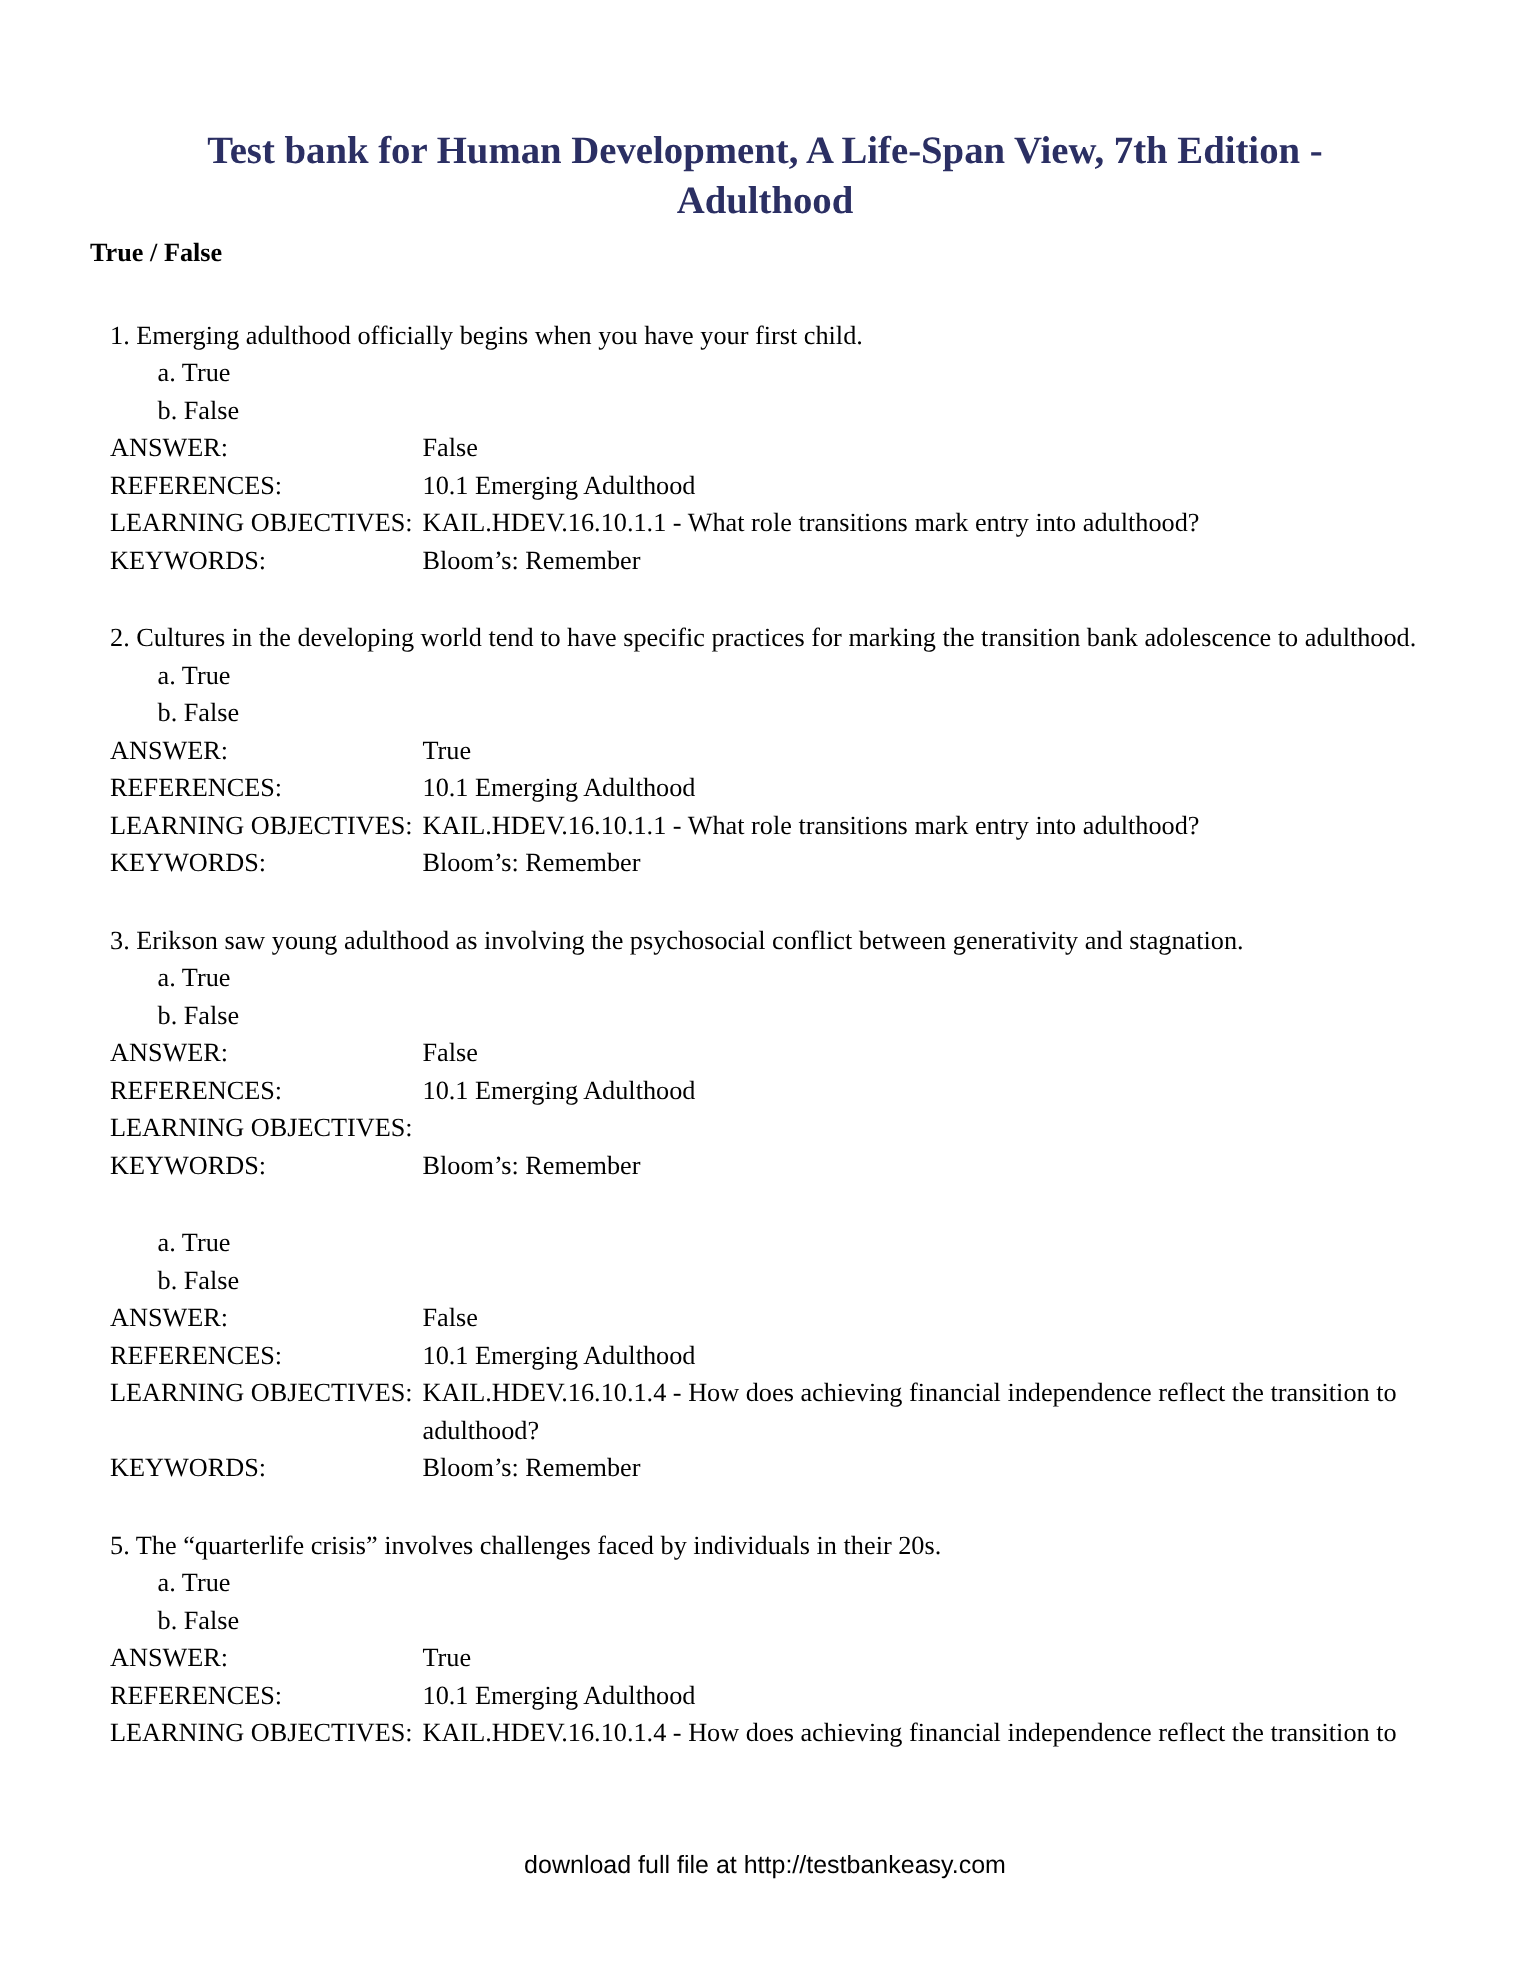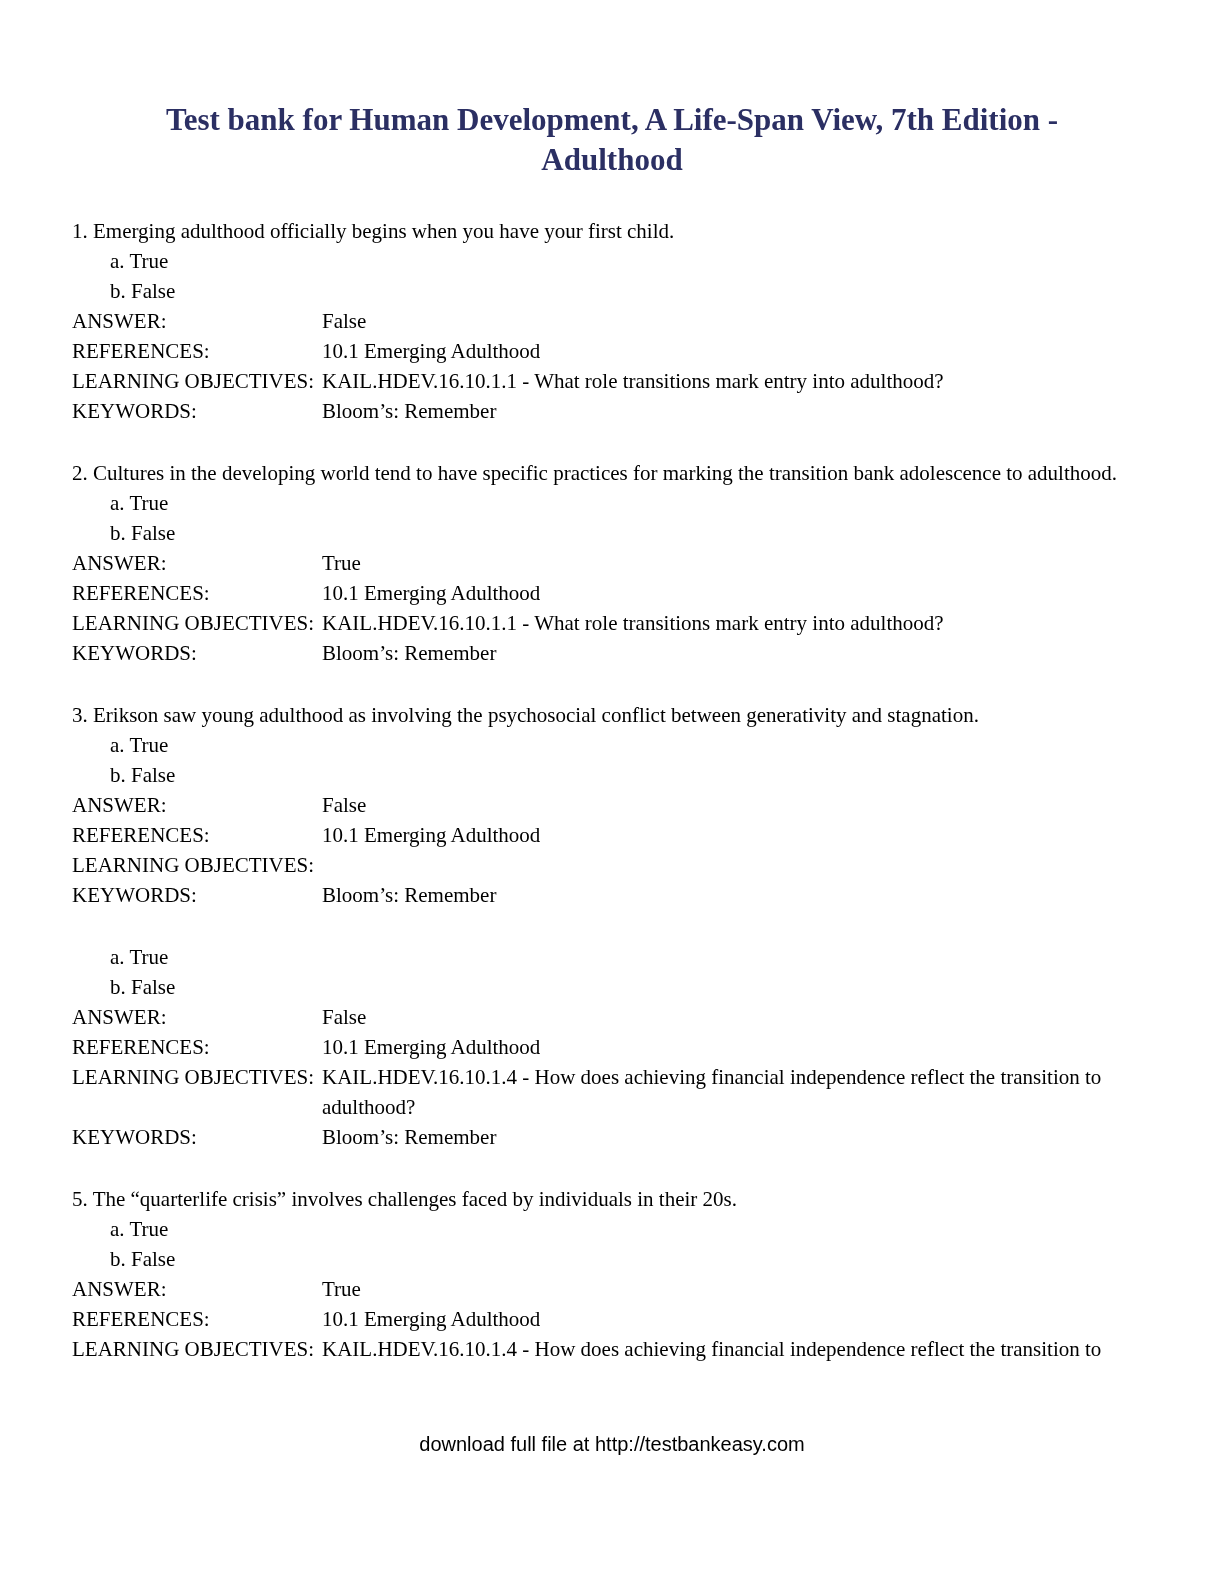--- a/index.html
+++ b/index.html
@@ -24,48 +24,49 @@
     font-weight: bold;
     color: #2b2f63;
     text-align: center;
     margin-bottom: 7px;
   }
   .section-heading {
     font-size: 21px;
     font-weight: bold;
     color: #000000;
   }
-  .question { margin-top: 32px; }
+  .question { margin-top: 32px; margin-left: 16px; }
   .question.first { margin-top: 36px; }
   .q-text { max-width: 1080px; }
   .option { padding-left: 38px; }
   .meta-row { display: flex; align-items: flex-start; }
   .meta-label {
     flex: 0 0 250px;
   }
   .meta-value { flex: 1; }
   .footer {
     position: absolute;
-    top: 1432px;
+    top: 1480px;
     left: 0;
     right: 0;
     text-align: center;
     font-family: "Liberation Sans", sans-serif;
     font-size: 20px;
     line-height: 24px;
     color: #000000;
   }
 </style>
 </head>
 <body>
 
 <div class="content">
 
   <h1 class="doc-title"><span>Test bank for Human Development, A Life-Span View, 7th Edition -</span><br><span>Adulthood</span></h1>
 
+  <h2 class="section-heading">True / False</h2>
 
   <section class="question first">
     <p class="q-text"><span>1.</span> <span>Emerging adulthood officially begins when you have your first child.</span></p>
     <p class="option">a. True</p>
     <p class="option">b. False</p>
     <div class="meta-row">
       <span class="meta-label">ANSWER:</span>
       <span class="meta-value">False</span>
     </div>
     <div class="meta-row">

